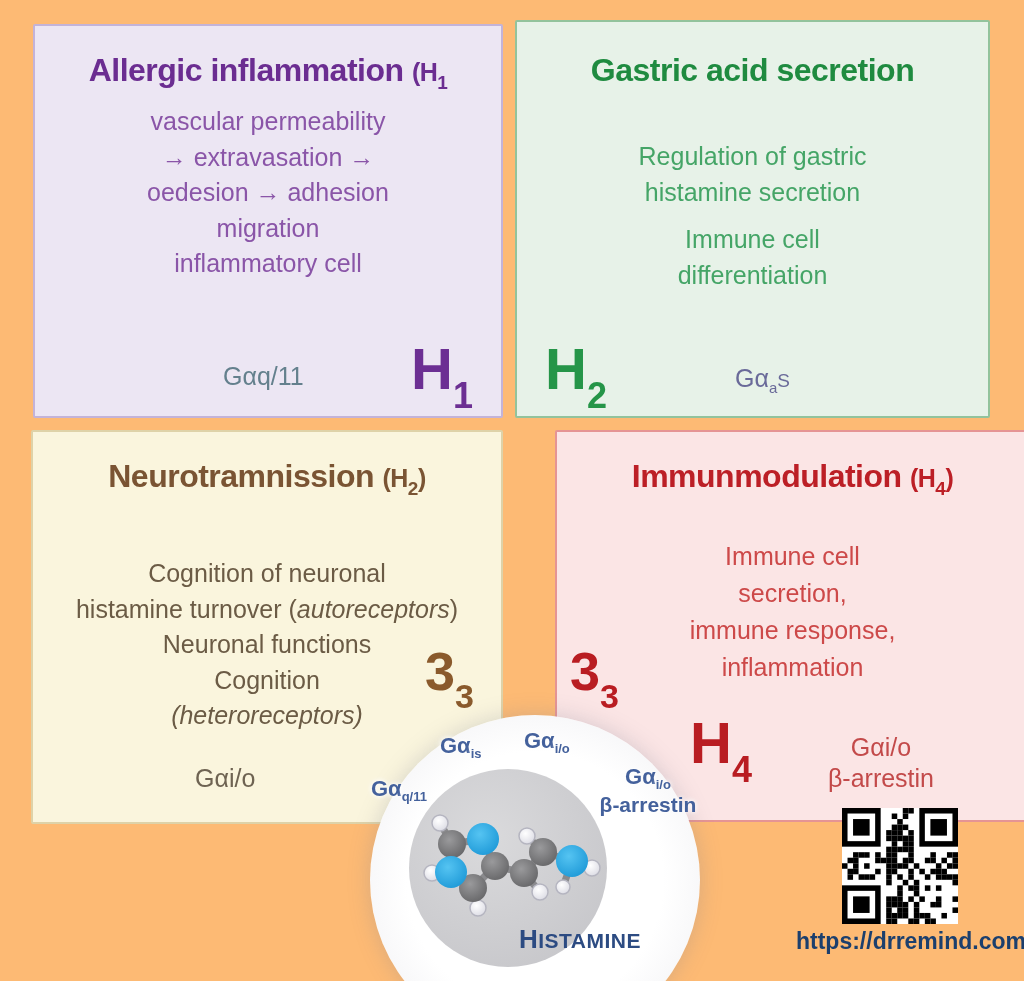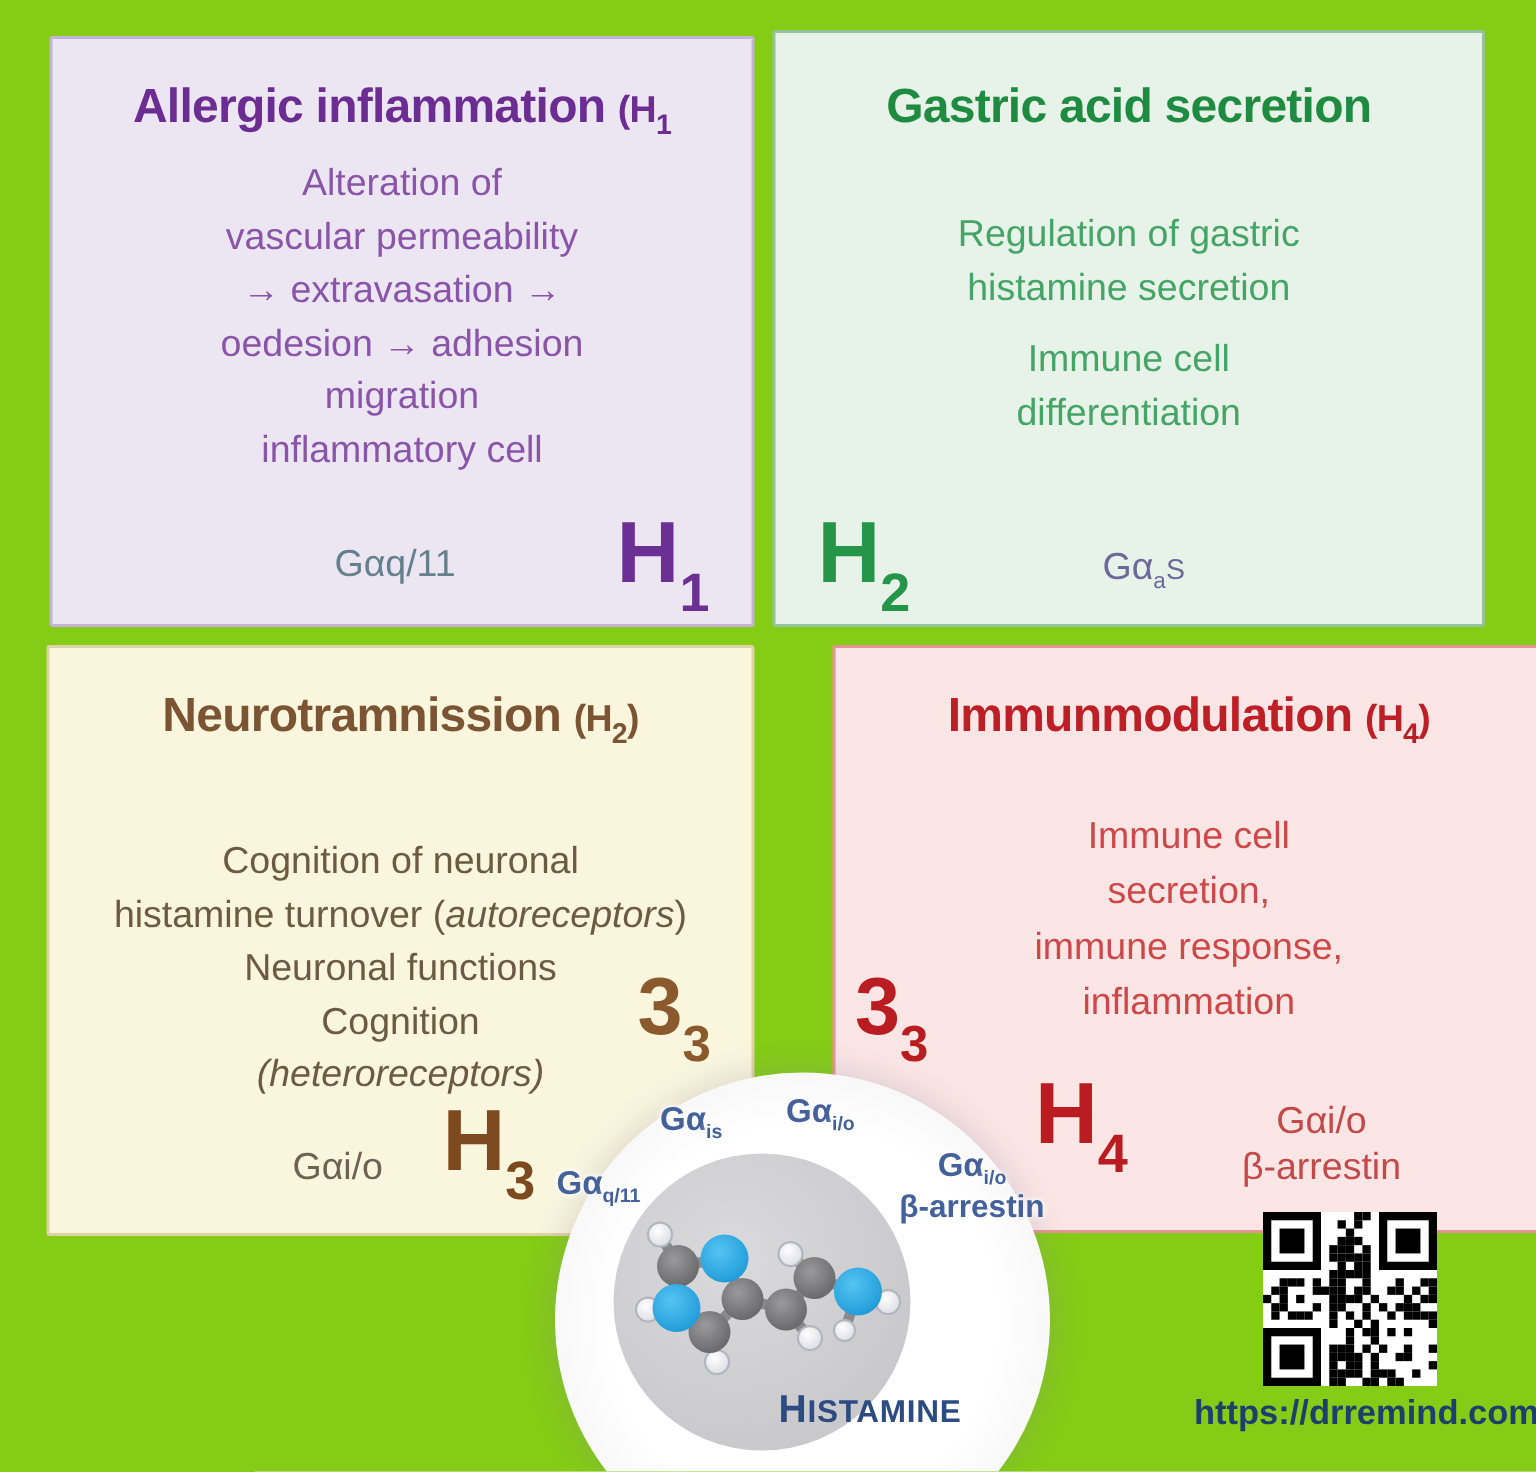--- a/index.html
+++ b/index.html
@@ -1,17 +1,17 @@
 <!DOCTYPE html>
 <html><head>
 <meta charset="utf-8">
 <style>
   html,body{margin:0;padding:0;}
   body{width:1024px;height:981px;background:#ffffff;font-family:"Liberation Sans",sans-serif;overflow:hidden;}
-  #canvas{position:relative;width:1024px;height:981px;background:#84cc16;overflow:hidden;}
+  #canvas{position:relative;width:1024px;height:981px;background:#fdba74;overflow:hidden;}
 
   .quad{position:absolute;box-sizing:border-box;border-radius:2px;}
   .quad-h1{left:33px;top:24px;width:470px;height:394px;background:#ece6f3;border:2px solid #c3b3d8;}
   .quad-h2{left:515px;top:20px;width:475px;height:398px;background:#e7f2e8;border:2px solid #93c39c;}
   .quad-h3{left:31px;top:430px;width:472px;height:394px;background:#faf5dd;border:2px solid #ded2a8;}
   .quad-h4{left:515px;top:430px;width:475px;height:392px;background:#fbe5e5;border:2px solid #e59494;margin-left:40px;}
 
   .title{margin:0;padding-top:26px;text-align:center;font-weight:bold;font-size:32px;letter-spacing:-0.5px;}
   .quad-h2 .title{padding-top:30px;}
   .title .tag{font-size:25px;font-weight:bold;}
@@ -75,21 +75,20 @@
 </style>
 </head>
 <body>
 
 <div id="canvas">
 
   <section class="quad quad-h1">
     <h2 class="title"><span>Allergic inflammation</span>
       <span class="tag"><span>(H</span><sub>1</sub><span></span></span></h2>
     <div class="body">
-      <div>Alteration of</div>
       <div>vascular permeability</div>
       <div>→ extravasation →</div>
       <div>oedesion → adhesion</div>
       <div>migration</div>
       <div>inflammatory cell</div>
     </div>
     <div class="gprot">Gαq/11</div>
     <div class="bigH"><span>H</span><sub>1</sub></div>
   </section>
 
@@ -113,21 +112,20 @@
     <h2 class="title"><span>Neurotramnission</span>
       <span class="tag"><span>(H</span><sub>2</sub><span>)</span></span></h2>
     <div class="body">
       <div>Cognition of neuronal</div>
       <div><span>histamine turnover (</span><i>autoreceptors</i><span>)</span></div>
       <div>Neuronal functions</div>
       <div>Cognition</div>
       <div><i>(heteroreceptors)</i></div>
     </div>
     <div class="artifact"><span>3</span><sub>3</sub></div>
-    <div class="bigH"><span>H</span><sub>3</sub></div>
     <div class="gprot">Gαi/o</div>
   </section>
 
   <section class="quad quad-h4">
     <h2 class="title"><span>Immunmodulation</span>
       <span class="tag"><span>(H</span><sub>4</sub><span>)</span></span></h2>
     <div class="body">
       <div>Immune cell</div>
       <div>secretion,</div>
       <div>immune response,</div>

